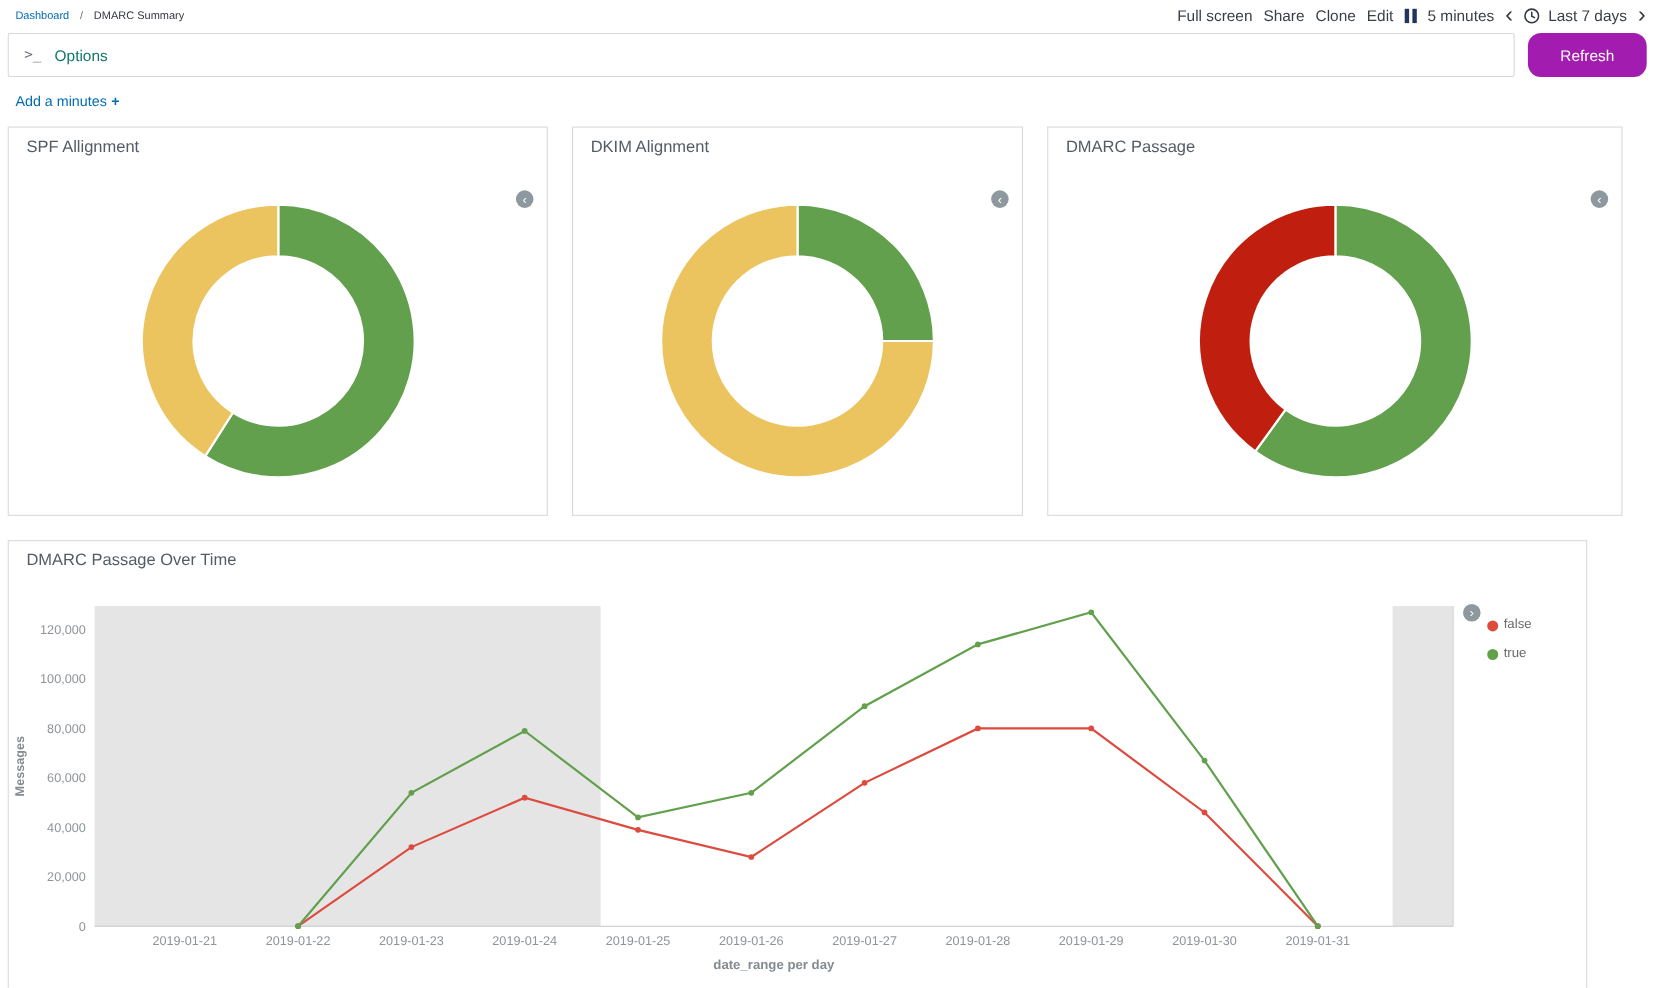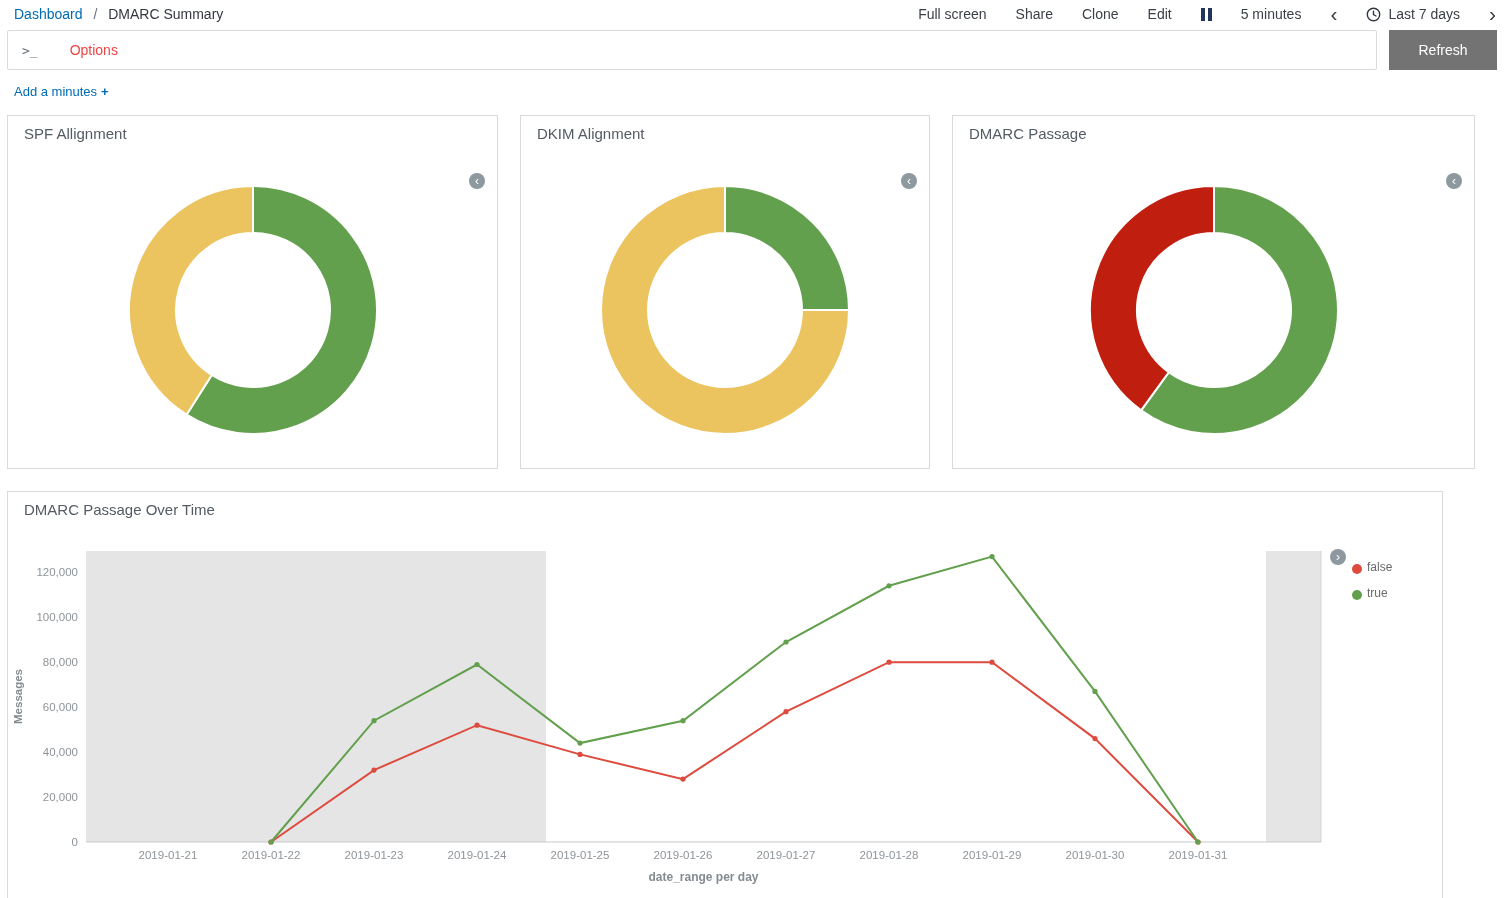--- a/index.html
+++ b/index.html
@@ -4,38 +4,38 @@
 <style>
   *{box-sizing:border-box}
   html,body{margin:0;padding:0}
   body{
     width:1508px;height:898px;overflow:hidden;
     font-family:"Liberation Sans",sans-serif;
     background:#ffffff;color:#343741;
   }
   
   .topnav{display:flex;justify-content:space-between;align-items:center;padding:4px 12px 2px 14px;height:26px}
-  .breadcrumb{font-size:14px}
+  .breadcrumb{font-size:10px}
   .breadcrumb a{color:#006BB4;text-decoration:none;cursor:pointer}
   .breadcrumb .sep{color:#69707d;margin:0 7px}
   .breadcrumb .current{color:#343741}
-  .topmenu{display:flex;align-items:center;gap:29px;font-size:14px;color:#3a3f47}
+  .topmenu{display:flex;align-items:center;gap:10px;font-size:14px;color:#3a3f47}
   .topmenu .item{cursor:pointer;white-space:nowrap}
   .pause{display:inline-flex;gap:3px;cursor:pointer;align-items:center}
   .pause i{width:4px;height:13px;background:#21355a;display:block}
   .chev{font-size:21px;line-height:14px;color:#343741;cursor:pointer;font-weight:400}
   .timegroup{display:flex;align-items:flex-end;gap:7px;cursor:pointer;white-space:nowrap}
   
   .searchrow{display:flex;gap:12px;padding:4px 11px 0 7px;align-items:center}
   .searchbox{flex:1;display:flex;align-items:center;height:40px;border:1px solid #d9d9d9;background:#fff;padding:0 14px;border-radius:2px}
   .prompt{font-family:"DejaVu Sans Mono",monospace;font-size:13px;color:#69707d;margin-right:10px}
   .searchbox input{flex:1;border:none;outline:none;font-size:14px;color:#343741;background:transparent;font-family:inherit}
   .searchbox input::placeholder{color:#a2abb5}
-  .options{font-size:14px;color:#ef4444;cursor:pointer;margin-left:22px;text-decoration:none}
-  .refresh-btn{width:108px;height:40px;background:#737373;border:none;border-radius:0;color:#fff;font-size:14px;cursor:pointer;font-family:inherit}
+  .options{font-size:14px;color:#0f766e;cursor:pointer;margin-left:2px;text-decoration:none}
+  .refresh-btn{width:108px;height:40px;background:#a21caf;border:none;border-radius:12px;color:#fff;font-size:14px;cursor:pointer;font-family:inherit}
   
   .filterrow{padding:14px 14px 16px;font-size:13px}
   .addfilter{color:#006BB4;text-decoration:none;cursor:pointer}
   .addfilter .plus{font-weight:bold;margin-left:4px}
   
   .grid{display:flex;flex-wrap:wrap;gap:22px;padding:0 7px}
   .panel{position:relative;background:#fff;border:1px solid #d9d9d9}
   .panel h3{margin:0;padding:9px 0 0 16px;font-size:15px;font-weight:400;color:#545b64}
   .pie-panel{height:354px}
   #panel-spf{width:491px}

